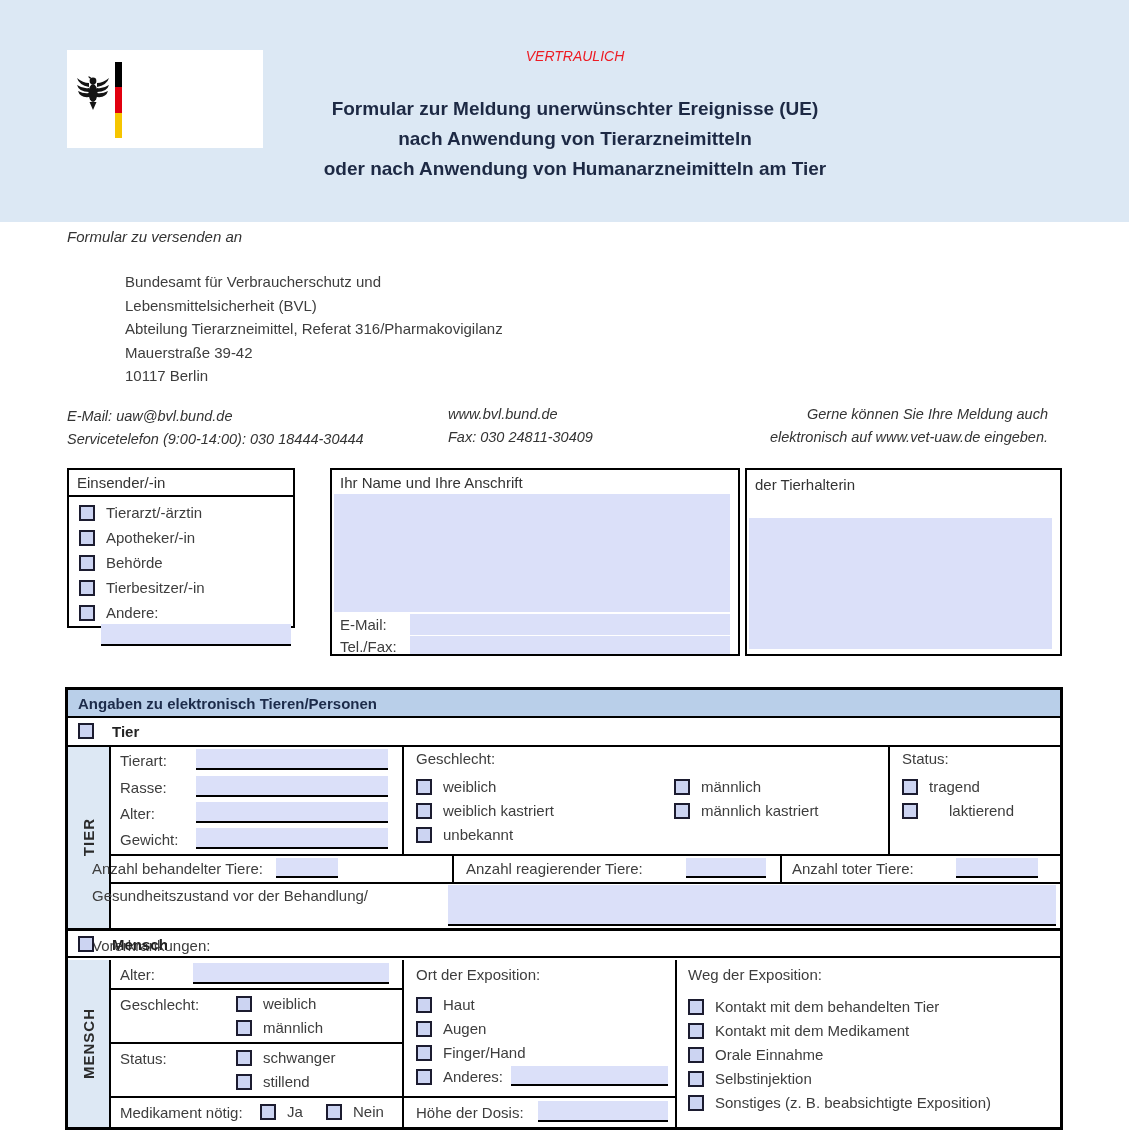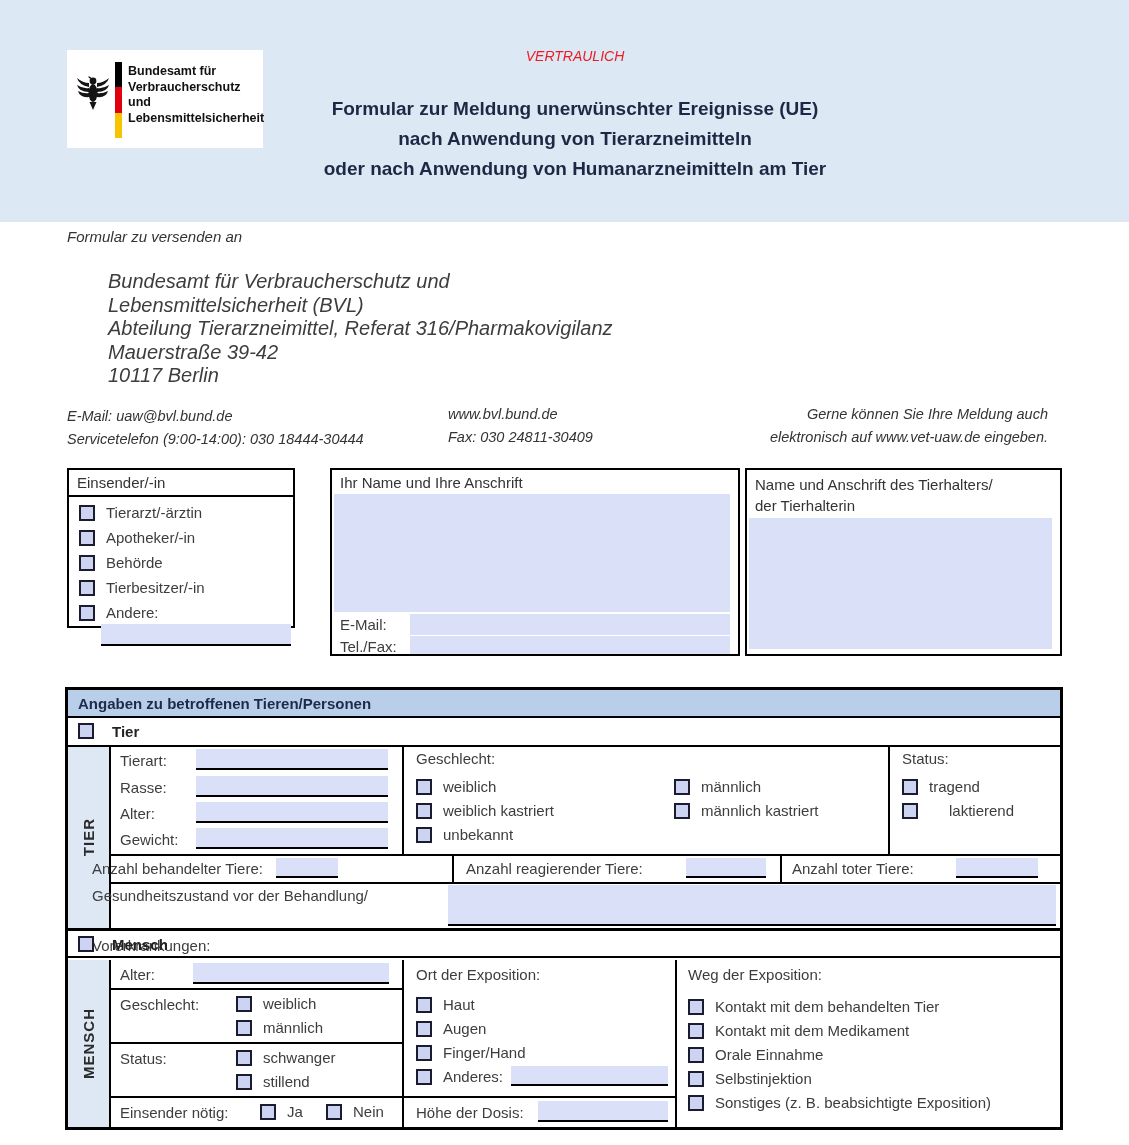--- a/index.html
+++ b/index.html
@@ -11,21 +11,21 @@
   body{width:1129px;height:1145px;background:#fff;font-family:"Liberation Sans",sans-serif;color:var(--txt);position:relative;overflow:hidden;}
   .abs{position:absolute;}
   .banner{left:0;top:0;width:1129px;height:222px;background:var(--banner);}
   .logo-box{left:67px;top:50px;width:196px;height:98px;background:#fff;}
   .flag{left:48px;top:12px;width:7px;height:76px;display:flex;flex-direction:column;}
   .flag div{flex:1;}
   .logo-text{left:61px;top:14px;font-size:12.5px;line-height:15.5px;color:#111;font-weight:bold;}
   .confidential{left:0;top:48px;width:1150px;text-align:center;font-size:14px;font-style:italic;color:var(--red);}
   .title{left:0;top:94px;width:1150px;text-align:center;font-size:19px;font-weight:bold;color:var(--navy);line-height:30px;}
   .send-intro{left:67px;top:228px;font-size:15px;font-style:italic;color:#333;}
-  .address{left:108px;top:270px;font-size:20px;line-height:23.5px;color:#3d3d3d;font-style:italic;}
+  .address{left:125px;top:270px;font-size:15px;line-height:23.5px;color:#3d3d3d;}
   .contact{font-size:14.5px;font-style:italic;line-height:23px;color:#333;}
   .c1{left:67px;top:405px;}
   .c2{left:448px;top:403px;}
   .c3{left:690px;top:403px;width:358px;text-align:right;}
   .box{border:2px solid #000;background:#fff;}
   .box-title{font-size:15px;color:#333;}
   .cb{width:16px;height:16px;background:var(--cbfill);border:2px solid var(--cbborder);flex:none;display:inline-block;}
   .cbrow{display:flex;align-items:center;gap:11px;font-size:15px;color:#3d3d3d;white-space:nowrap;}
   .fld{background:var(--field);}
   .u{border-bottom:2px solid #000;}
@@ -57,25 +57,20 @@
         <path d="M22 22 Q32 22 34 15 Q28 19 22 18 Z"></path>
         <path d="M22 27 Q31 28 33 21 Q27 24 22 23 Z"></path>
         <path d="M14.5 32 L21.5 32 L18 40 Z"></path>
       </g>
     </svg>
     <div class="abs flag" style="height:76px;">
       <div style="background:#000;"></div>
         <div style="background:#e1000f;"></div>
         <div style="background:#f6c500;"></div>
     </div>
-    <div class="abs logo-text">
-      <div>Bundesamt für</div>
-      <div>Verbraucherschutz und</div>
-      <div>Lebensmittelsicherheit</div>
-    </div>
   </div>
   <div class="abs confidential">VERTRAULICH</div>
   <div class="abs title">
     <div>Formular zur Meldung unerwünschter Ereignisse (UE)</div>
     <div>nach Anwendung von Tierarzneimitteln</div>
     <div>oder nach Anwendung von Humanarzneimitteln am Tier</div>
   </div>
 </div>
 
 <div class="abs send-intro">Formular zu versenden an</div>
@@ -131,30 +126,29 @@
   <div class="box-title" style="padding:4px 8px;">Ihr Name und Ihre Anschrift</div>
   <div class="abs fld" style="left:2px;top:24px;width:396px;height:118px;"></div>
   <div class="abs lbl" style="left:8px;top:146px;">E-Mail:</div>
   <div class="abs fld" style="left:78px;top:144px;width:320px;height:21px;"></div>
   <div class="abs lbl" style="left:8px;top:168px;">Tel./Fax:</div>
   <div class="abs fld" style="left:78px;top:166px;width:320px;height:18px;"></div>
 </div>
 
 <div class="abs box" style="left:745px;top:468px;width:317px;height:188px;">
   <div class="box-title" style="padding:4px 8px;line-height:21px;">
-    <div>Name und Anschrift des Tierhalters/</div>
     <div>der Tierhalterin</div>
   </div>
   <div class="abs fld" style="left:2px;top:48px;width:303px;height:131px;"></div>
 </div>
 
 <div class="abs table">
 
   <div class="abs thead">
-    <span>Angaben zu betroffenen Tieren/Personen</span>
+    <span>Angaben zu elektronisch Tieren/Personen</span>
   </div>
 
   <span class="cb abs" style="left:10px;top:33px;"></span>
   <span class="abs lbl bold" style="left:44px;top:33px;">Tier</span>
   <div class="abs hline" style="left:0;top:55px;width:992px;"></div>
 
   <div class="abs vstrip" style="left:0;top:57px;width:43px;height:181px;">
     <span class="vlabel">TIER</span>
   </div>
 
@@ -241,21 +235,21 @@
   <span class="abs lbl" style="left:52px;top:360px;">Status:</span>
   <div class="cbrow abs" style="left:168px;top:359px;">
     <span class="cb"></span>
     <span>schwanger</span>
   </div>
   <div class="cbrow abs" style="left:168px;top:383px;">
     <span class="cb"></span>
     <span>stillend</span>
   </div>
   <div class="abs hline" style="left:43px;top:406px;width:291px;"></div>
-  <span class="abs lbl" style="left:52px;top:414px;">Einsender nötig:</span>
+  <span class="abs lbl" style="left:52px;top:414px;">Medikament nötig:</span>
   <div class="cbrow abs" style="left:192px;top:413px;">
     <span class="cb"></span>
     <span>Ja</span>
   </div>
   <div class="cbrow abs" style="left:258px;top:413px;">
     <span class="cb"></span>
     <span>Nein</span>
   </div>
 
   <div class="abs vline" style="left:334px;top:270px;height:167px;"></div>

